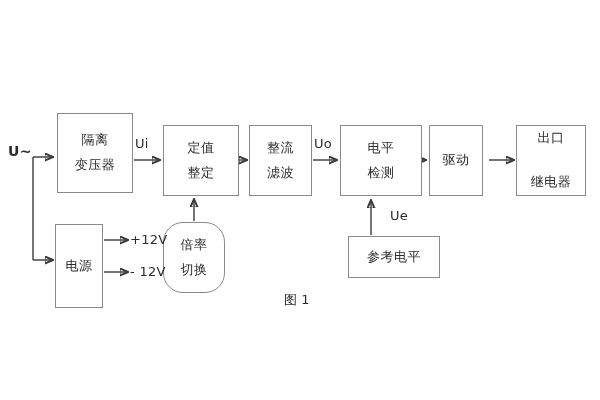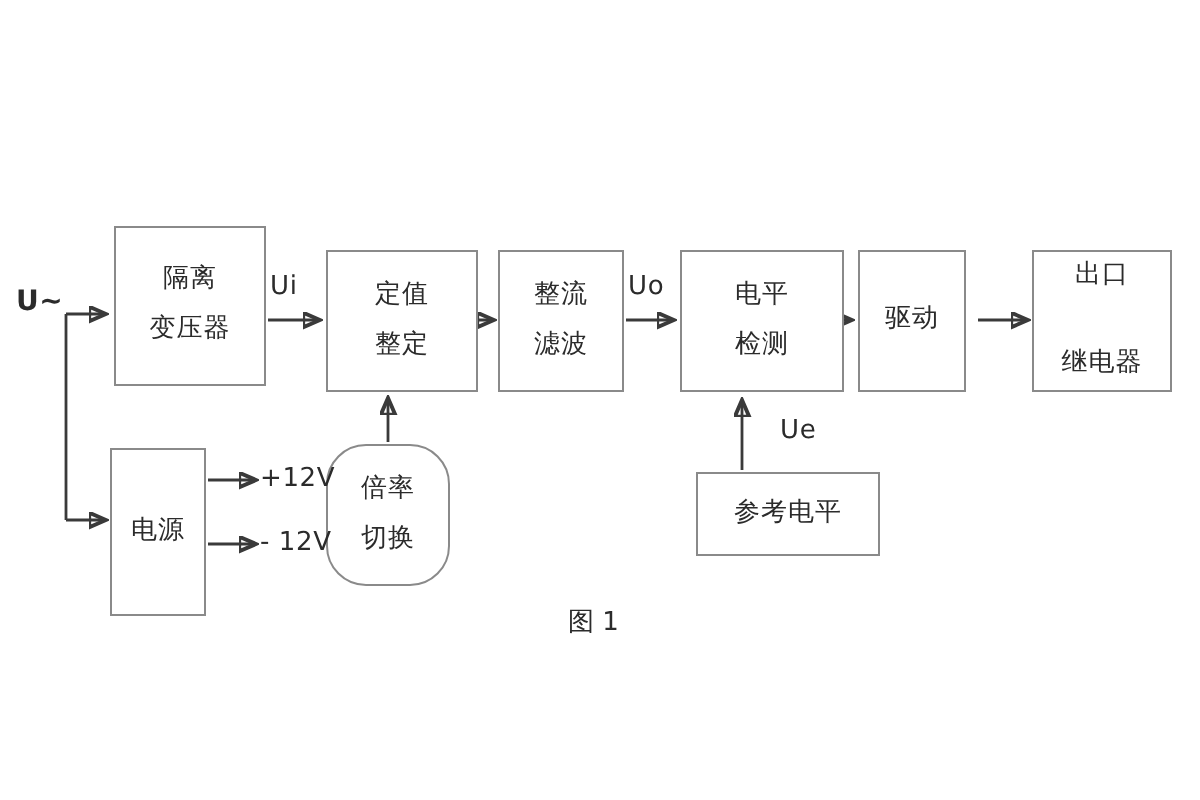--- a/index.html
+++ b/index.html
@@ -147,15 +147,15 @@
   <div class="lbl" style="left:135px; top:136px;">Ui</div>
 
   <div class="lbl" style="left:314px; top:136px;">Uo</div>
 
   <div class="lbl" style="left:378px; top:208px;margin-left:12px;">Ue</div>
 
   <div class="lbl" style="left:130px; top:232px;">+12V</div>
 
   <div class="lbl" style="left:130px; top:264px;">- 12V</div>
 
-  <div class="caption" style="left:284px; top:302px;">图 1</div>
+  <div class="caption" style="left:284px; top:291px;">图 1</div>
 
 </div>
 
 </body></html>

